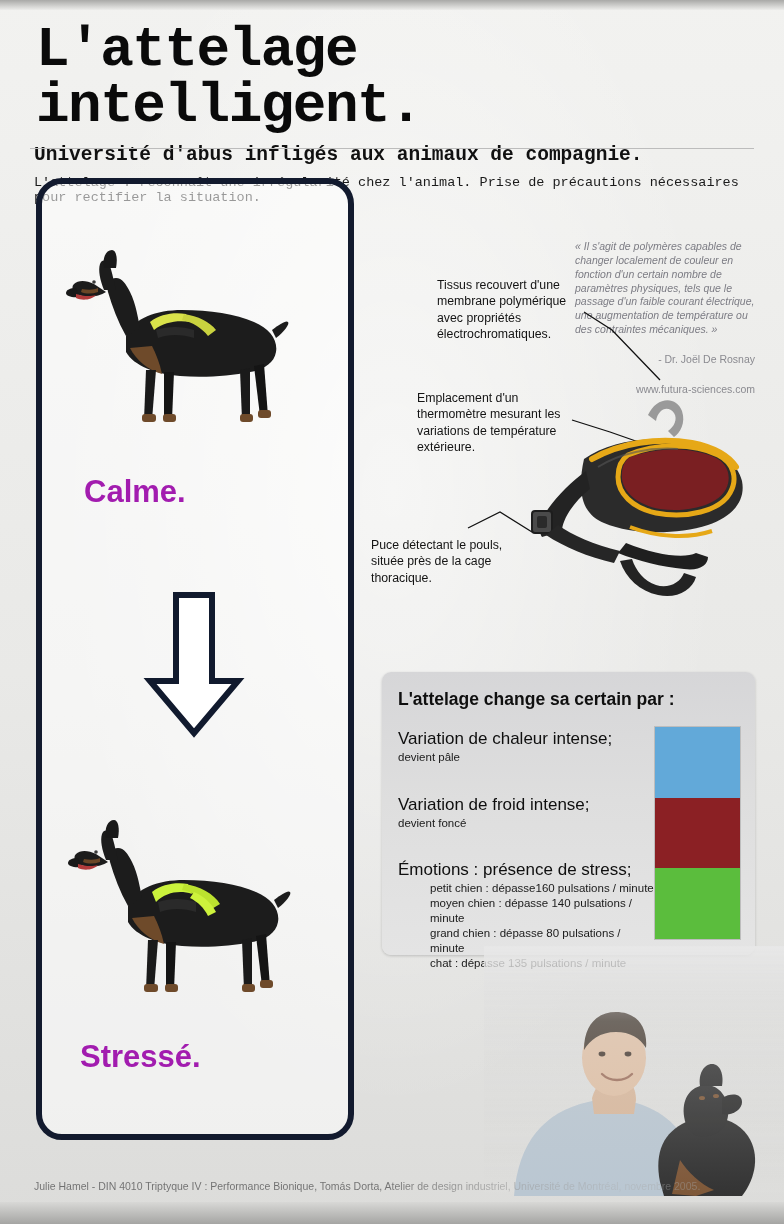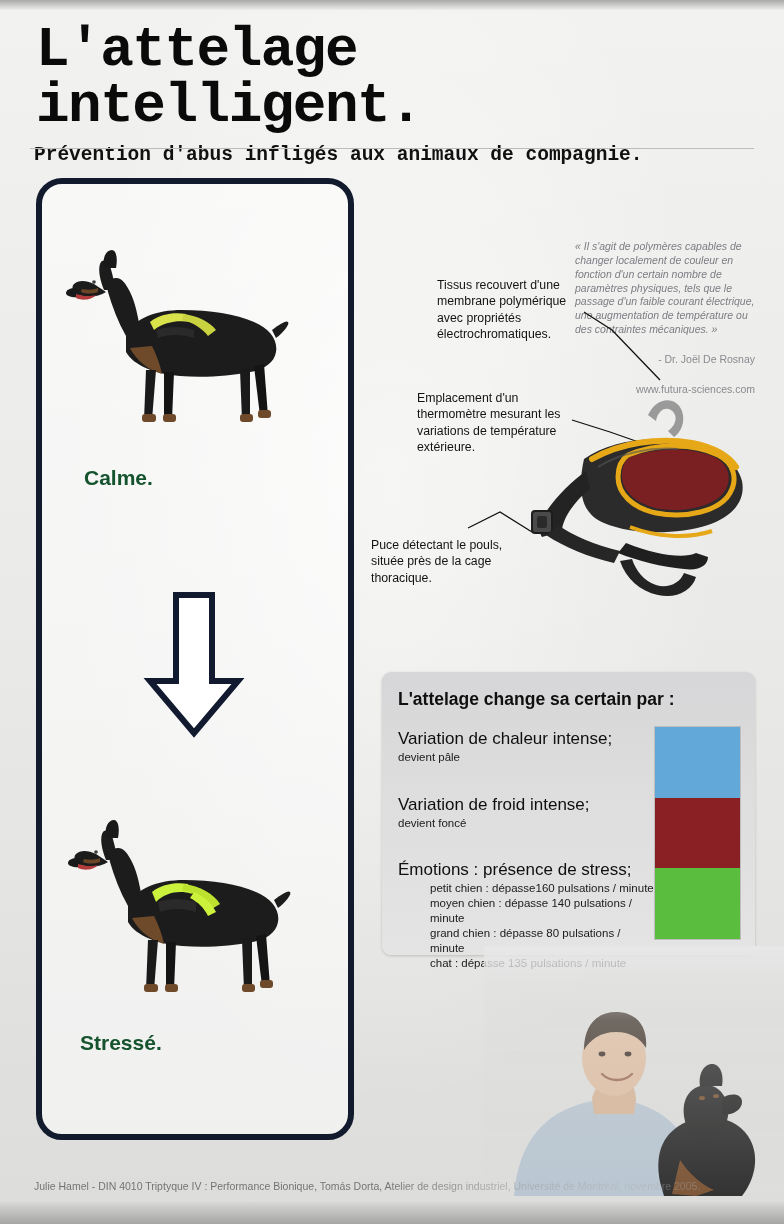--- a/index.html
+++ b/index.html
@@ -85,23 +85,24 @@
     border-radius: 26px;
     background: rgba(255,255,255,0.55);
   }
   .dog {
     position: absolute;
   }
   .dog-calm { left: 22px; top: 60px; }
   .dog-stress { left: 24px; top: 630px; }
   .state-label {
     position: absolute;
-    font-size: 21px;
+    font-size: 31px;
     font-weight: bold;
-    color: #14532d;
+    color: #a21caf;
+    margin-top: 8px;
   }
   .label-calm { left: 42px; top: 282px; }
   .label-stress { left: 38px; top: 847px; }
 
   .arrow {
     position: absolute;
     left: 92px;
     top: 405px;
     width: 120px;
     height: 150px;
@@ -232,21 +233,22 @@
 </head>
 <body>
 
 <div class="poster">
   <div class="paper-texture"></div>
   <div class="edge-top"></div>
   <div class="edge-bottom"></div>
 
   <div class="header">
     <h1 class="title">L'attelage intelligent.</h1>
-    <div class="subtitle">Prévention d'abus infligés aux animaux de compagnie.</div>
+    <div class="subtitle">Université d'abus infligés aux animaux de compagnie.</div>
+    <div class="tagline">L'attelage : reconnaît une irrégularité chez l'animal. Prise de précautions nécessaires pour rectifier la situation.</div>
   </div>
   <div class="rule"></div>
 
   <div class="left-panel">
 
     <svg class="dog dog-calm" width="250" height="210" viewBox="0 0 250 210">
       <g>
 
         <path d="M62 92 C70 74 92 66 118 66 C146 66 172 70 190 78 C206 85 214 96 212 108
                  C210 120 198 126 186 128 C166 132 140 134 116 132 C92 130 70 122 62 108 Z" fill="#1c1c1c"></path>

